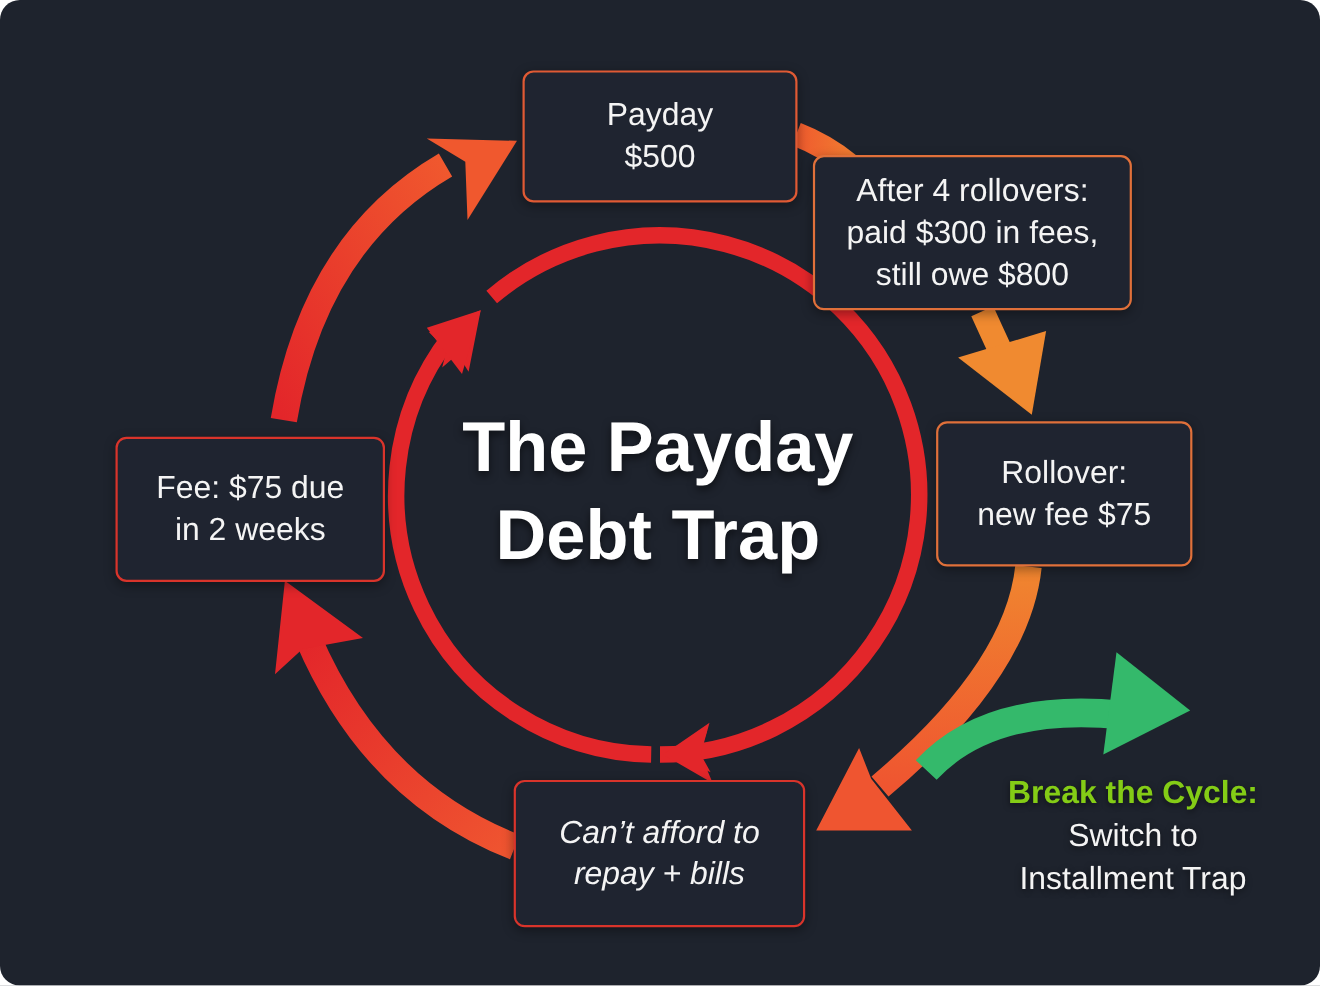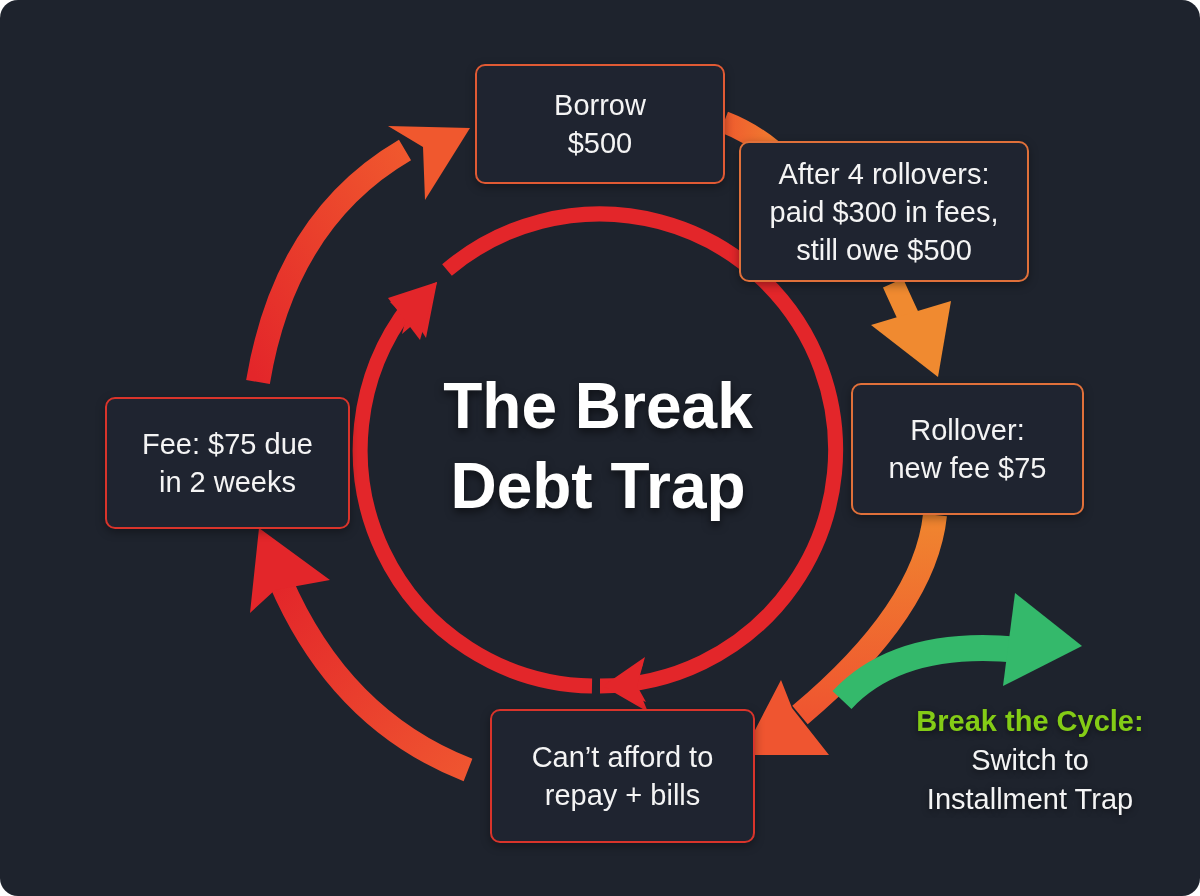--- a/index.html
+++ b/index.html
@@ -39,21 +39,21 @@
       font-size: 29px;
       line-height: 38px;
       box-shadow: 0 3px 10px rgba(0,0,0,0.35);
     }
     .node span { display: block; white-space: nowrap; }
     .node.orange { border-color: #e0703a; }
     .node.grad { border-color: #e05a34; }
     #node-borrow { left: 475px; top: 64px; width: 250px; height: 120px; }
     #node-after { left: 739px; top: 141px; width: 290px; height: 141px; }
     #node-rollover { left: 851px; top: 383px; width: 233px; height: 132px; }
-    #node-cant { left: 490px; top: 709px; width: 265px; height: 134px; }
+    #node-cant { left: 467px; top: 709px; width: 265px; height: 134px; font-style: italic; }
     #node-fee { left: 105px; top: 397px; width: 245px; height: 132px; }
 
     .title {
       position: absolute;
       left: 378px; top: 366px;
       width: 440px;
       text-align: center;
       color: #ffffff;
       font-weight: bold;
       font-size: 64px;
@@ -141,33 +141,33 @@
       <polygon points="1082,646 1015,593 1003,686" fill="#34b96b"></polygon>
     </g>
 
     <g>
       <path d="M 468 770 Q 340 720 280 580" fill="none" stroke="url(#gradBottomLeft)" stroke-width="24"></path>
       <polygon points="259,528 250,613 275,590 330,580" fill="#e3262a"></polygon>
     </g>
   </svg>
 
   <div class="title">
-    <span>The Break</span>
+    <span>The Payday</span>
     <span>Debt Trap</span>
   </div>
 
   <div class="node grad" id="node-borrow">
-    <span>Borrow</span>
+    <span>Payday</span>
     <span>$500</span>
   </div>
 
   <div class="node orange" id="node-after">
     <span>After 4 rollovers:</span>
     <span>paid $300 in fees,</span>
-    <span>still owe $500</span>
+    <span>still owe $800</span>
   </div>
 
   <div class="node orange" id="node-rollover">
     <span>Rollover:</span>
     <span>new fee $75</span>
   </div>
 
   <div class="node" id="node-cant">
     <span>Can’t afford to</span>
     <span>repay + bills</span>

